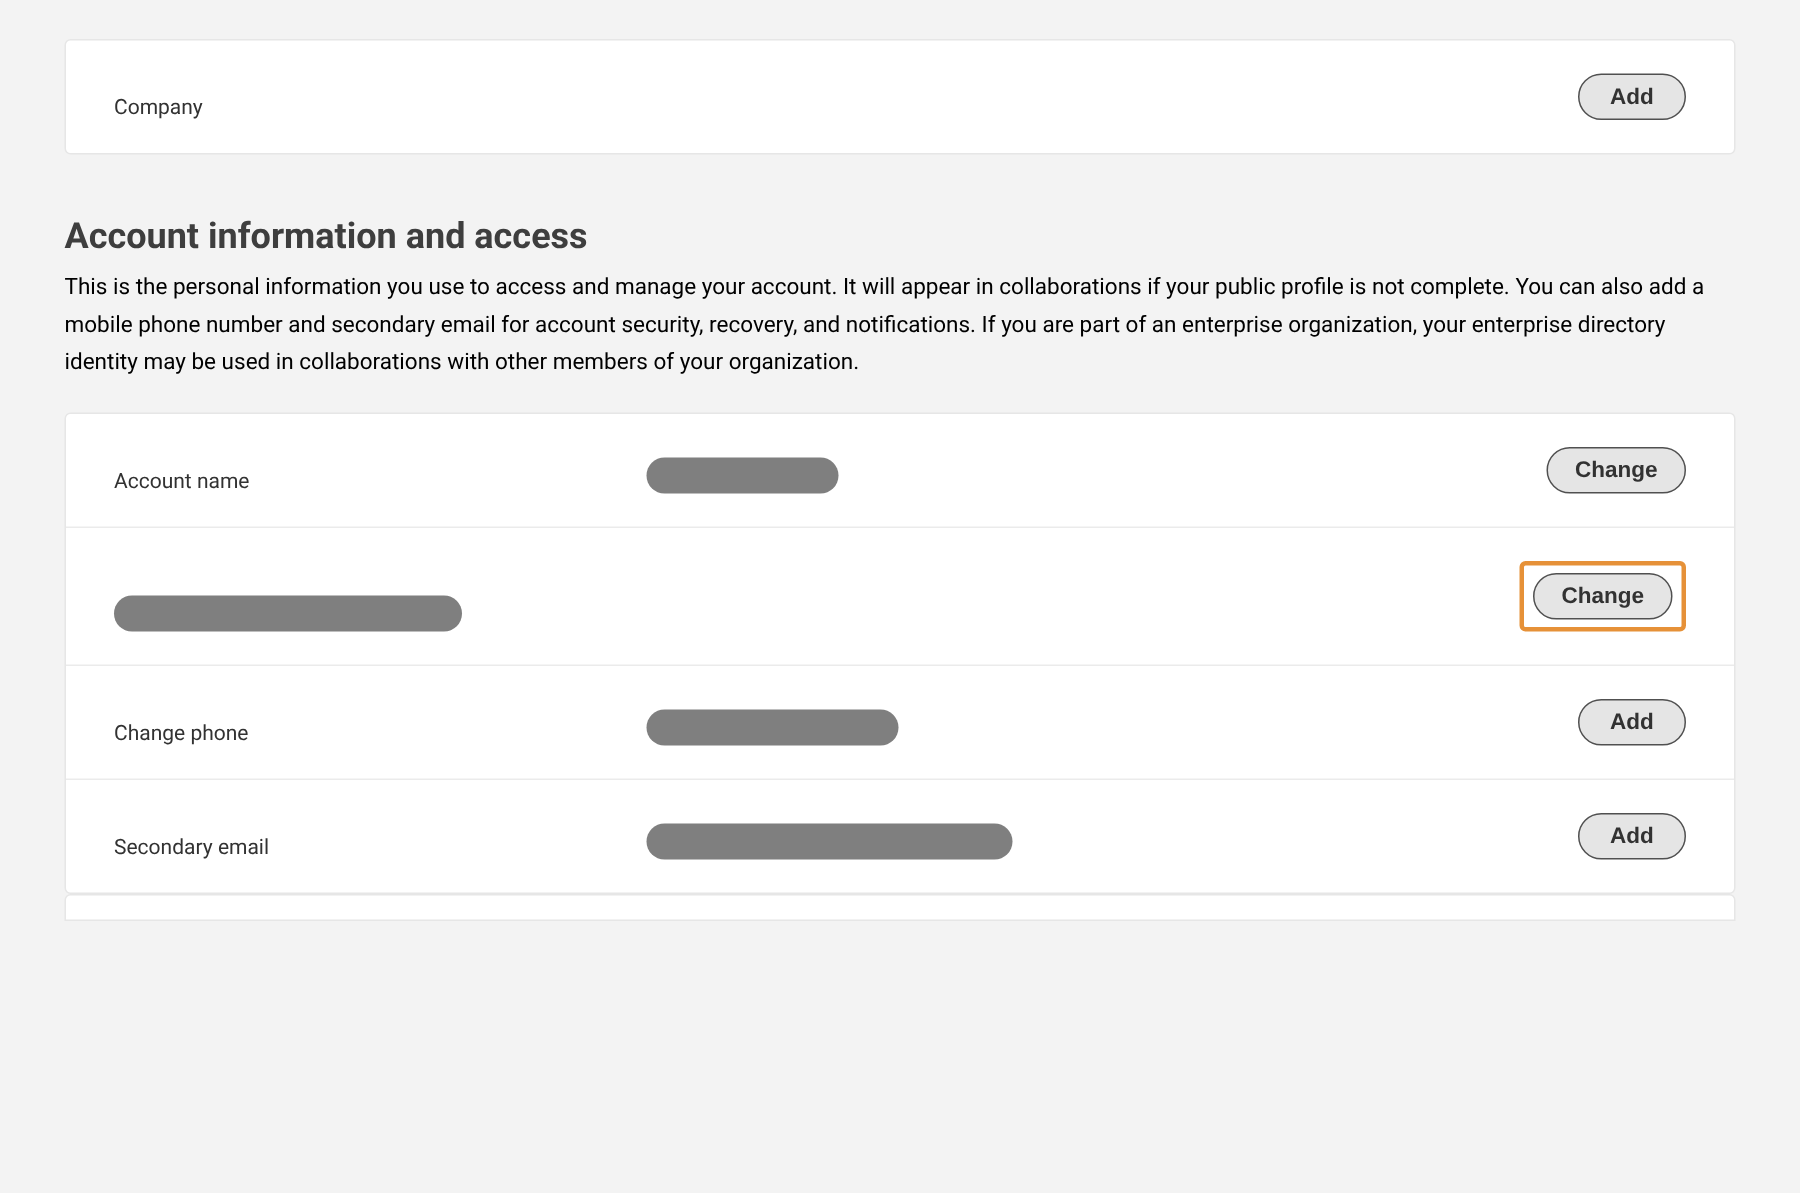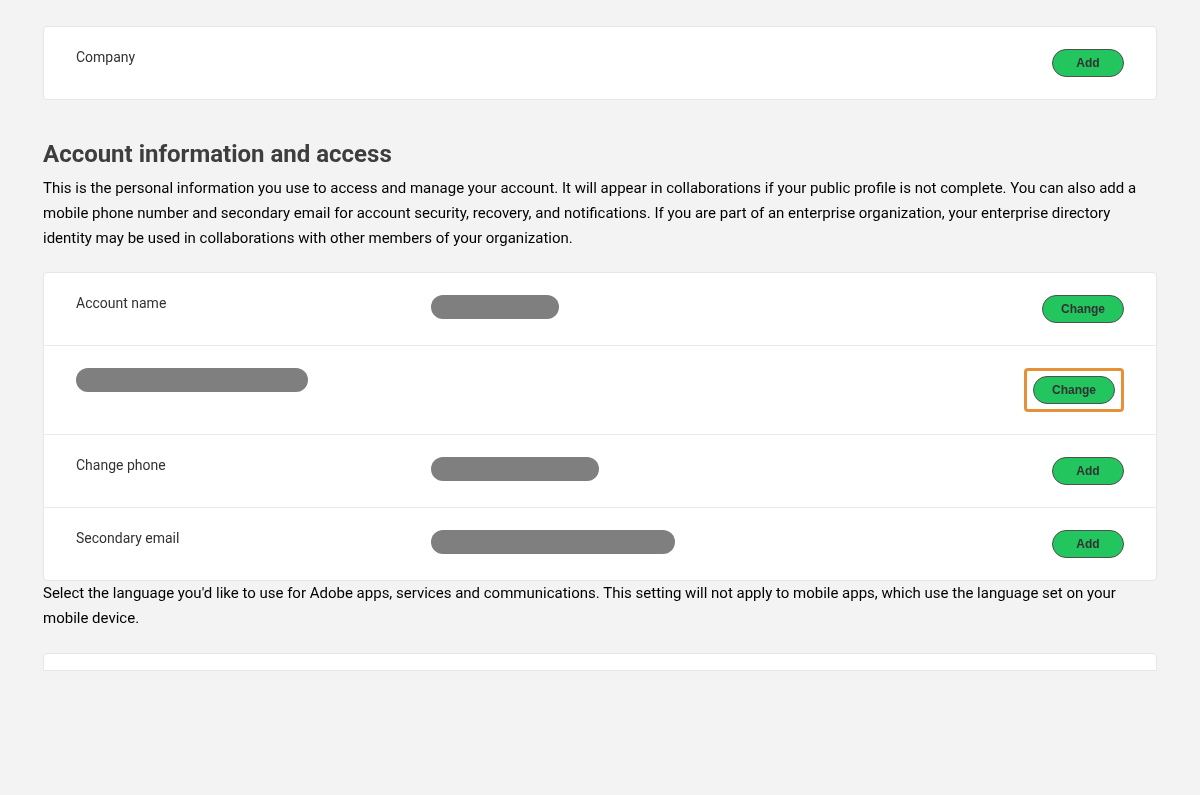--- a/index.html
+++ b/index.html
@@ -14,21 +14,21 @@
   .container {
     padding: 0 43px;
   }
   .card {
     background: #ffffff;
     border: 1px solid #e6e6e6;
     border-radius: 4px;
   }
   .row {
     display: flex;
-    align-items: flex-start;
+    align-items: flex-end;
     justify-content: space-between;
     padding: 22px 32px;
     border-bottom: 1px solid #ebebeb;
     gap: 15px;
   }
   .row:last-child { border-bottom: none; }
   .row-label {
     font-size: 14px;
     color: #323232;
     width: 340px;
@@ -45,23 +45,23 @@
     border-radius: 999px;
     height: 24px;
   }
   .action-cell {
     flex: 0 0 auto;
     display: flex;
     align-items: center;
   }
   .pill-btn {
     border: 1.5px solid #505050;
-    background: #22c55e;
+    background: #e5e5e5;
     color: #323232;
-    font-size: 12px;
+    font-size: 15px;
     font-weight: 600;
     padding: 6px 18px;
     border-radius: 20px;
     cursor: pointer;
     min-width: 72px;
     text-align: center;
   }
   .highlight-box {
     border: 3px solid #e69138;
     border-radius: 4px;
@@ -146,17 +146,16 @@
       <div class="row-value">
         <div class="placeholder-pill" style="width:244px"></div>
       </div>
       <div class="action-cell">
         <button class="pill-btn">Add</button>
       </div>
     </div>
 
   </div>
 
-  <p class="section-desc">Select the language you'd like to use for Adobe apps, services and communications. This setting will not apply to mobile apps, which use the language set on your mobile device.</p>
 
   <div class="lang-card"></div>
 
 </div>
 
 </body></html>

